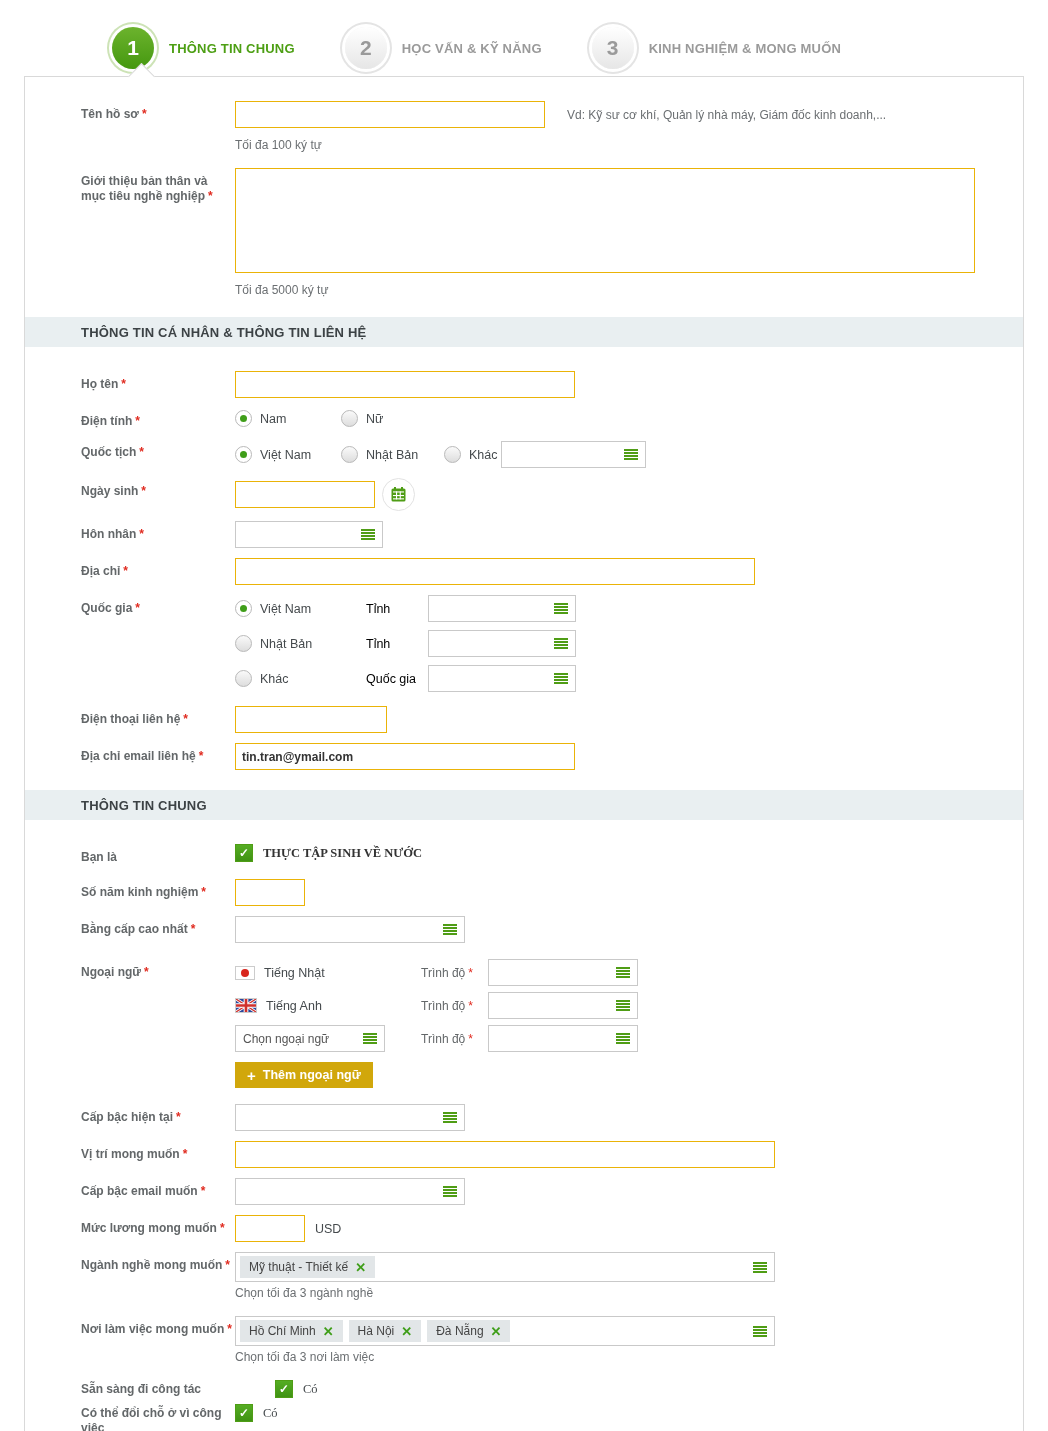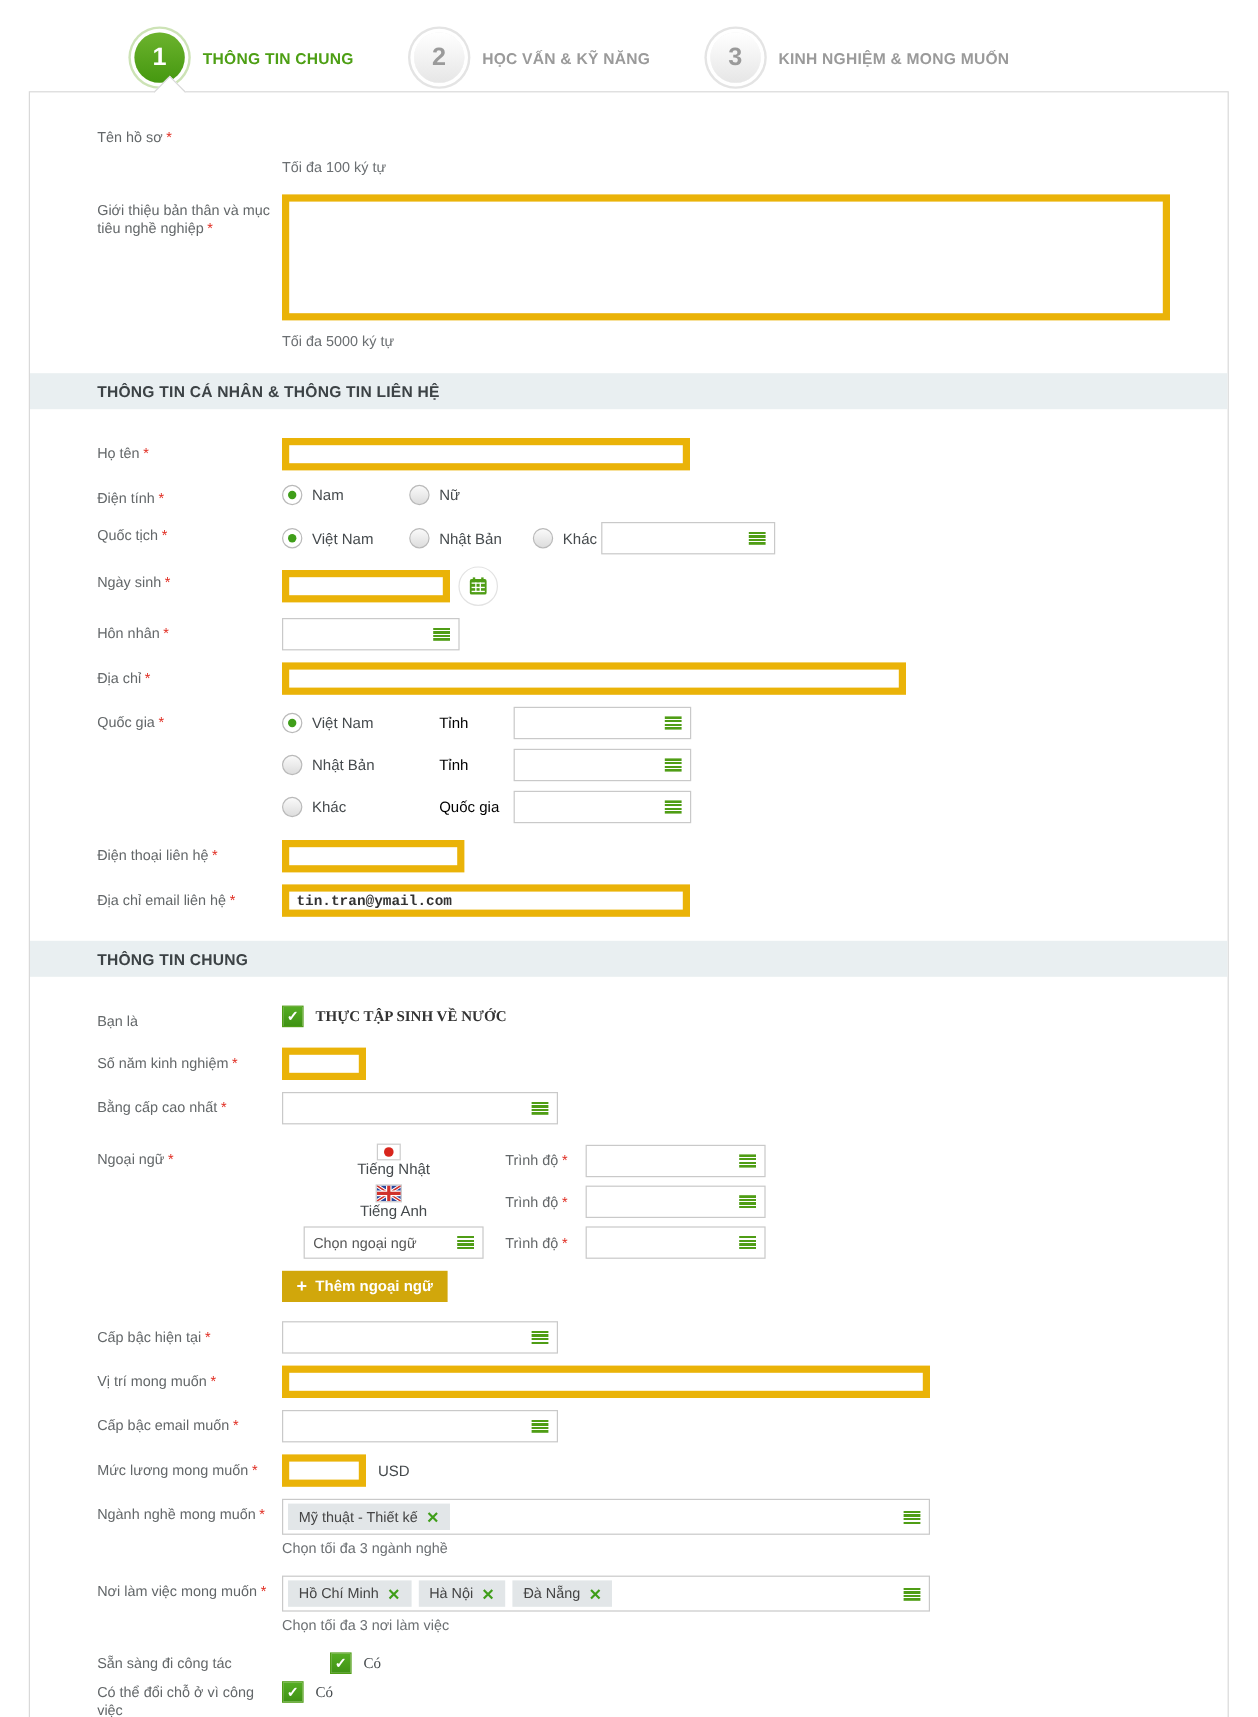--- a/index.html
+++ b/index.html
@@ -15,29 +15,29 @@
     box-shadow:0 0 0 3px #fff,0 0 0 5px #e4e4e4;}
   .step-label{font-size:13px;font-weight:bold;letter-spacing:.2px;}
   .step.active .step-label{color:#4d9f14;}
   .step.inactive .step-label{color:#9a9a9a;}
   
   .box{position:relative;margin:0 24px 26px 24px;border:1px solid #d9d9d9;background:#fff;padding-top:24px;}
   .notch{position:absolute;top:-10px;left:107px;width:18px;height:18px;background:#fff;
     border-left:1px solid #d9d9d9;border-top:1px solid #d9d9d9;transform:rotate(45deg);}
   
   .row{display:flex;align-items:flex-start;margin:0 36px 10px 56px;}
-  .lbl{width:154px;flex:none;padding-top:6px;font-size:12px;line-height:15px;color:#636769;}
+  .lbl{width:154px;flex:none;padding-top:6px;font-size:12px;line-height:15px;color:#636769;font-weight:bold;}
   .req{color:#e02b20;margin-left:3px;}
   .ctrl{display:flex;align-items:center;}
   .ctrl.col{flex-direction:column;align-items:flex-start;gap:8px;}
   .sub-hint{font-size:12px;color:#6b6f72;margin:4px 36px 16px 210px;}
   .side-hint{font-size:12px;color:#6b6f72;margin-left:14px;padding-top:6px;}
   
-  .input{border:6px solid #eab308;height:27px;box-sizing:border-box;padding:0 6px;background:#fff;
-    font-family:Liberation Mono, monospace;font-size:12px;color:#333;}
+  .input{border:1px solid #eab308;height:27px;box-sizing:border-box;padding:0 6px;background:#fff;
+    font-family:Liberation Sans, sans-serif;font-size:12px;color:#333;}
   .input.bold{font-weight:bold;}
   textarea.input{height:105px;padding:6px;resize:none;}
   .sel{border:1px solid #c9c9c9;height:27px;box-sizing:border-box;background:#fff;display:flex;
     align-items:center;padding:0 7px;font-size:12px;color:#555;cursor:pointer;}
   .menu-icon{width:14px;height:11px;flex:none;margin-left:auto;
     background:repeating-linear-gradient(to bottom,#4f9d15 0 2px,transparent 2px 3px);}
   .multi{border:1px solid #c9c9c9;height:30px;box-sizing:border-box;background:#fff;display:flex;
     align-items:center;gap:6px;padding:0 7px 0 4px;cursor:pointer;text-align:right;}
   .tag{background:#e2e6e8;height:22px;display:flex;align-items:center;gap:7px;padding:0 9px;
     font-size:12px;color:#444;white-space:nowrap;}
@@ -56,21 +56,21 @@
     display:flex;align-items:center;justify-content:center;margin-left:7px;cursor:pointer;}
   .flag{flex:none;margin-right:9px;}
   .jp-flag{width:18px;height:12px;background:#fff;border:1px solid #ccc;display:flex;align-items:center;justify-content:center;}
   .jp-flag span{width:8px;height:8px;border-radius:50%;background:#d8251c;}
   .uk-flag{width:20px;height:13px;display:block;border:1px solid #ccc;box-sizing:content-box;}
   
   .sec-head{height:30px;background:#e9eff1;display:flex;align-items:center;padding-left:56px;
     font-size:13px;font-weight:bold;color:#3c4245;letter-spacing:.2px;margin:20px 0 24px 0;}
   
   .lang-row{display:flex;align-items:center;}
-  .lang-name{width:186px;display:flex;align-items:center;font-size:12.5px;color:#454a4d;flex-direction:column;}
+  .lang-name{width:186px;display:flex;align-items:center;font-size:12.5px;color:#454a4d;}
   .lvl-lbl{width:67px;font-size:12px;color:#636769;}
   .btn-add{margin-top:4px;background:#d1a70b;border:none;color:#fff;font-weight:bold;font-size:12.5px;
     height:26px;padding:0 12px;display:flex;align-items:center;gap:7px;cursor:pointer;
     font-family:"Liberation Sans",sans-serif;}
   .plus{font-size:15px;font-weight:bold;line-height:1;}
   .unit{font-size:12.5px;color:#454a4d;margin-left:10px;}
   .w310{width:310px;} .w340{width:340px;} .w145{width:145px;} .w140{width:140px;} .w148{width:148px;}
   .w520{width:520px;} .w152{width:152px;} .w70{width:70px;} .w230{width:230px;} .w150{width:150px;}
   .w540{width:540px;} .w740{width:740px;}
   .country-row{display:flex;align-items:center;}
@@ -93,20 +93,24 @@
     <div class="step-circle">3</div>
     <div class="step-label">KINH NGHIỆM &amp; MONG MUỐN</div>
   </div>
 </div>
 
 <div class="box">
   <div class="notch"></div>
 
   <div class="row">
     <div class="lbl"><span>Tên hồ sơ</span><span class="req">*</span></div>
+    <div class="ctrl">
+      <input class="input w310" type="text" value="" style="">
+      <div class="side-hint" style="margin-left:22px;padding-top:0;">Vd: Kỹ sư cơ khí, Quản lý nhà máy, Giám đốc kinh doanh,...</div>
+    </div>
   </div>
   <div class="sub-hint">Tối đa 100 ký tự</div>
 
   <div class="row">
     <div class="lbl"><span>Giới thiệu bản thân và mục tiêu nghề nghiệp</span><span class="req">*</span></div>
     <div class="ctrl">
       <textarea class="input w740" style=""></textarea>
     </div>
   </div>
   <div class="sub-hint" style="margin-bottom:6px;">Tối đa 5000 ký tự</div>

